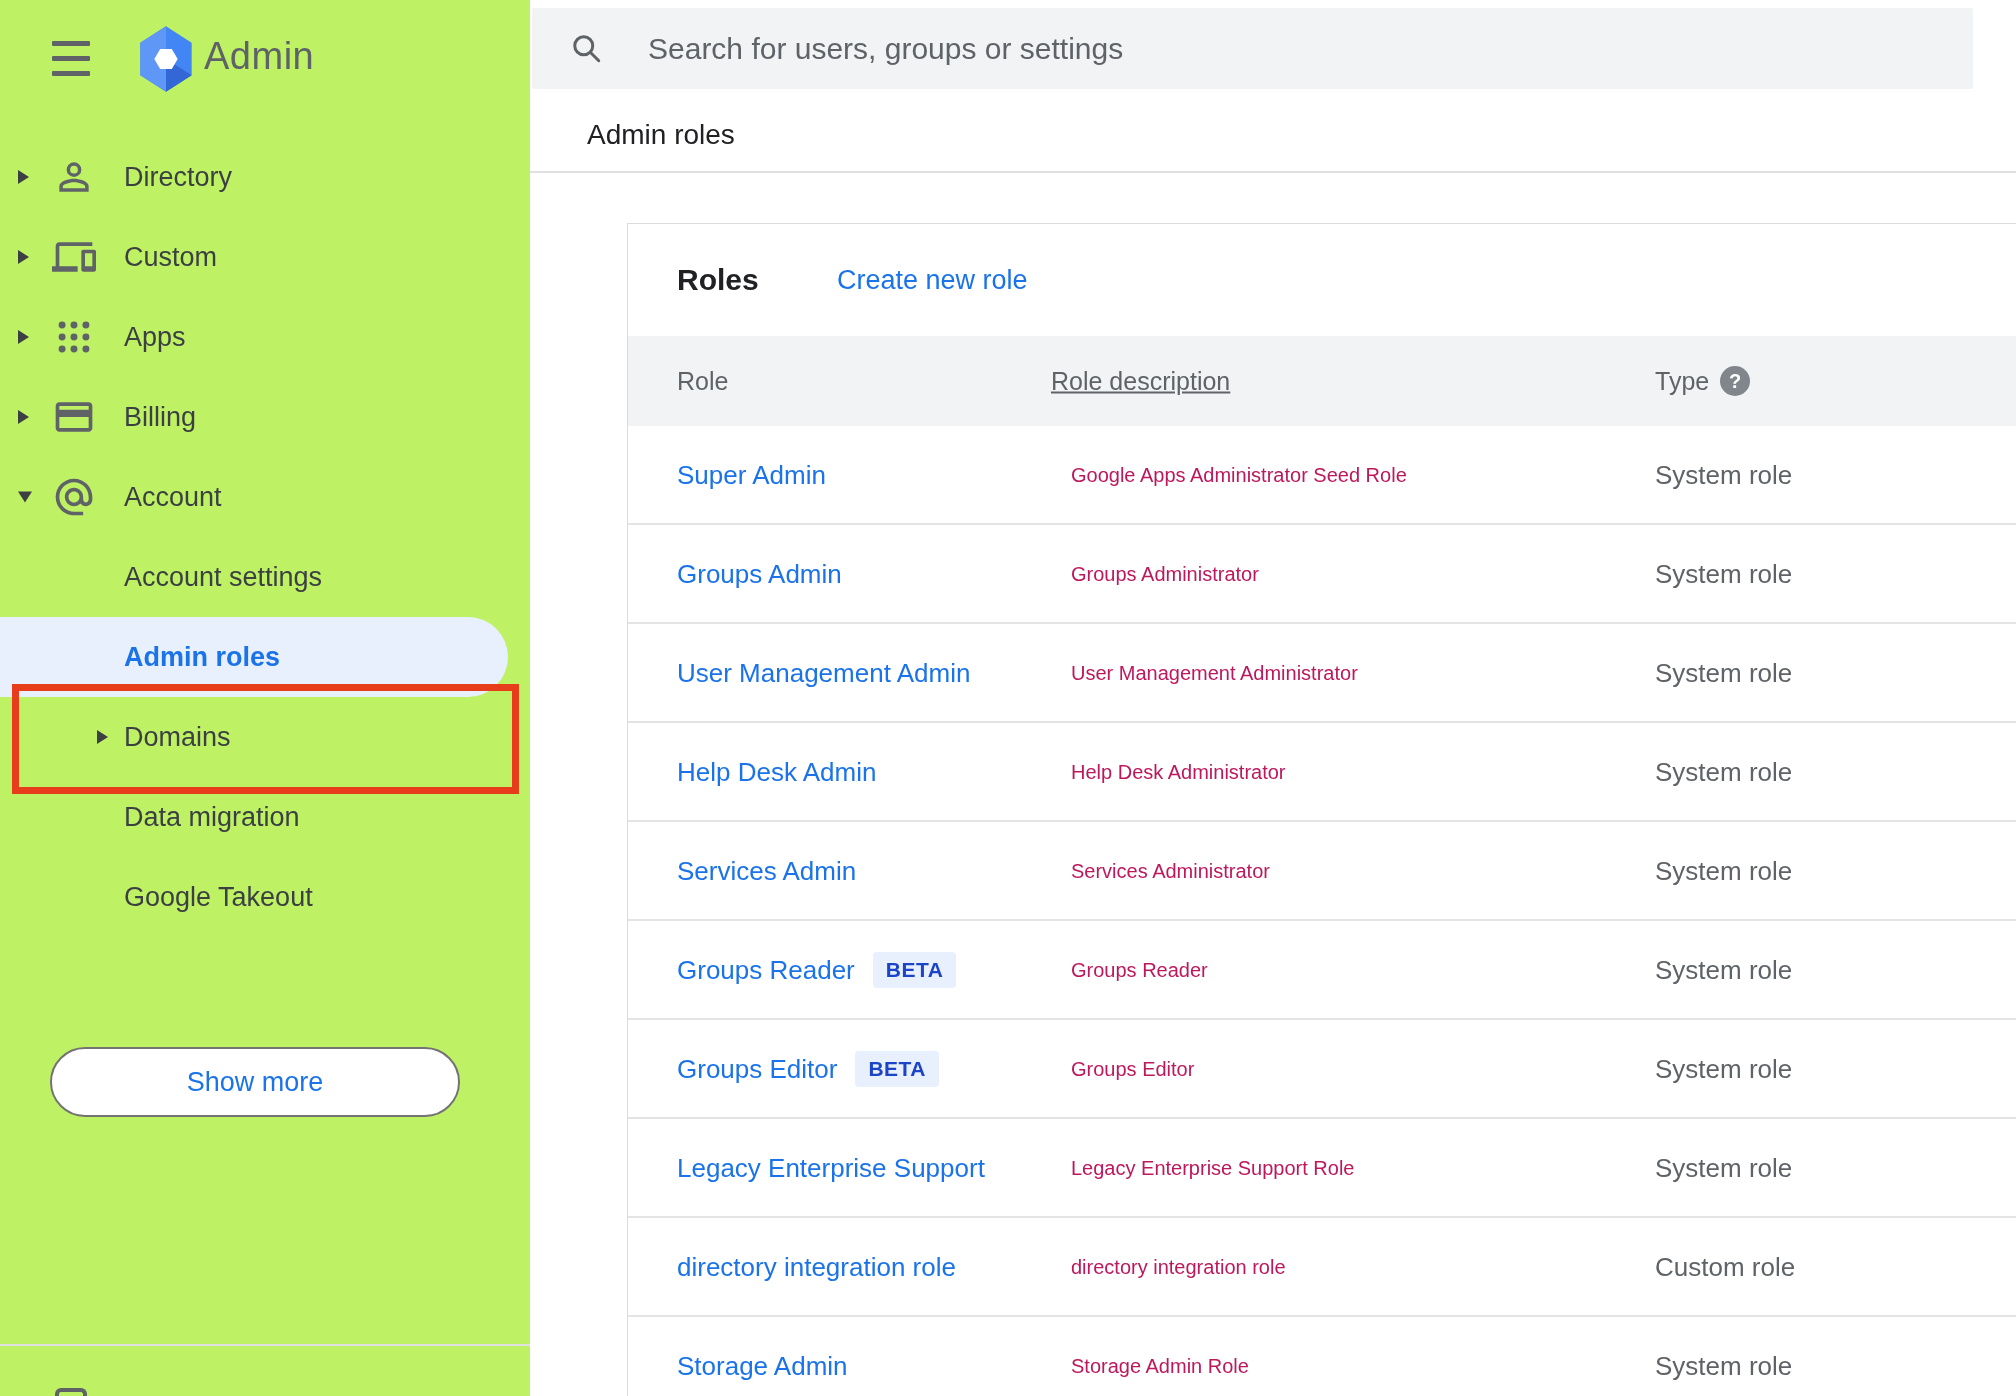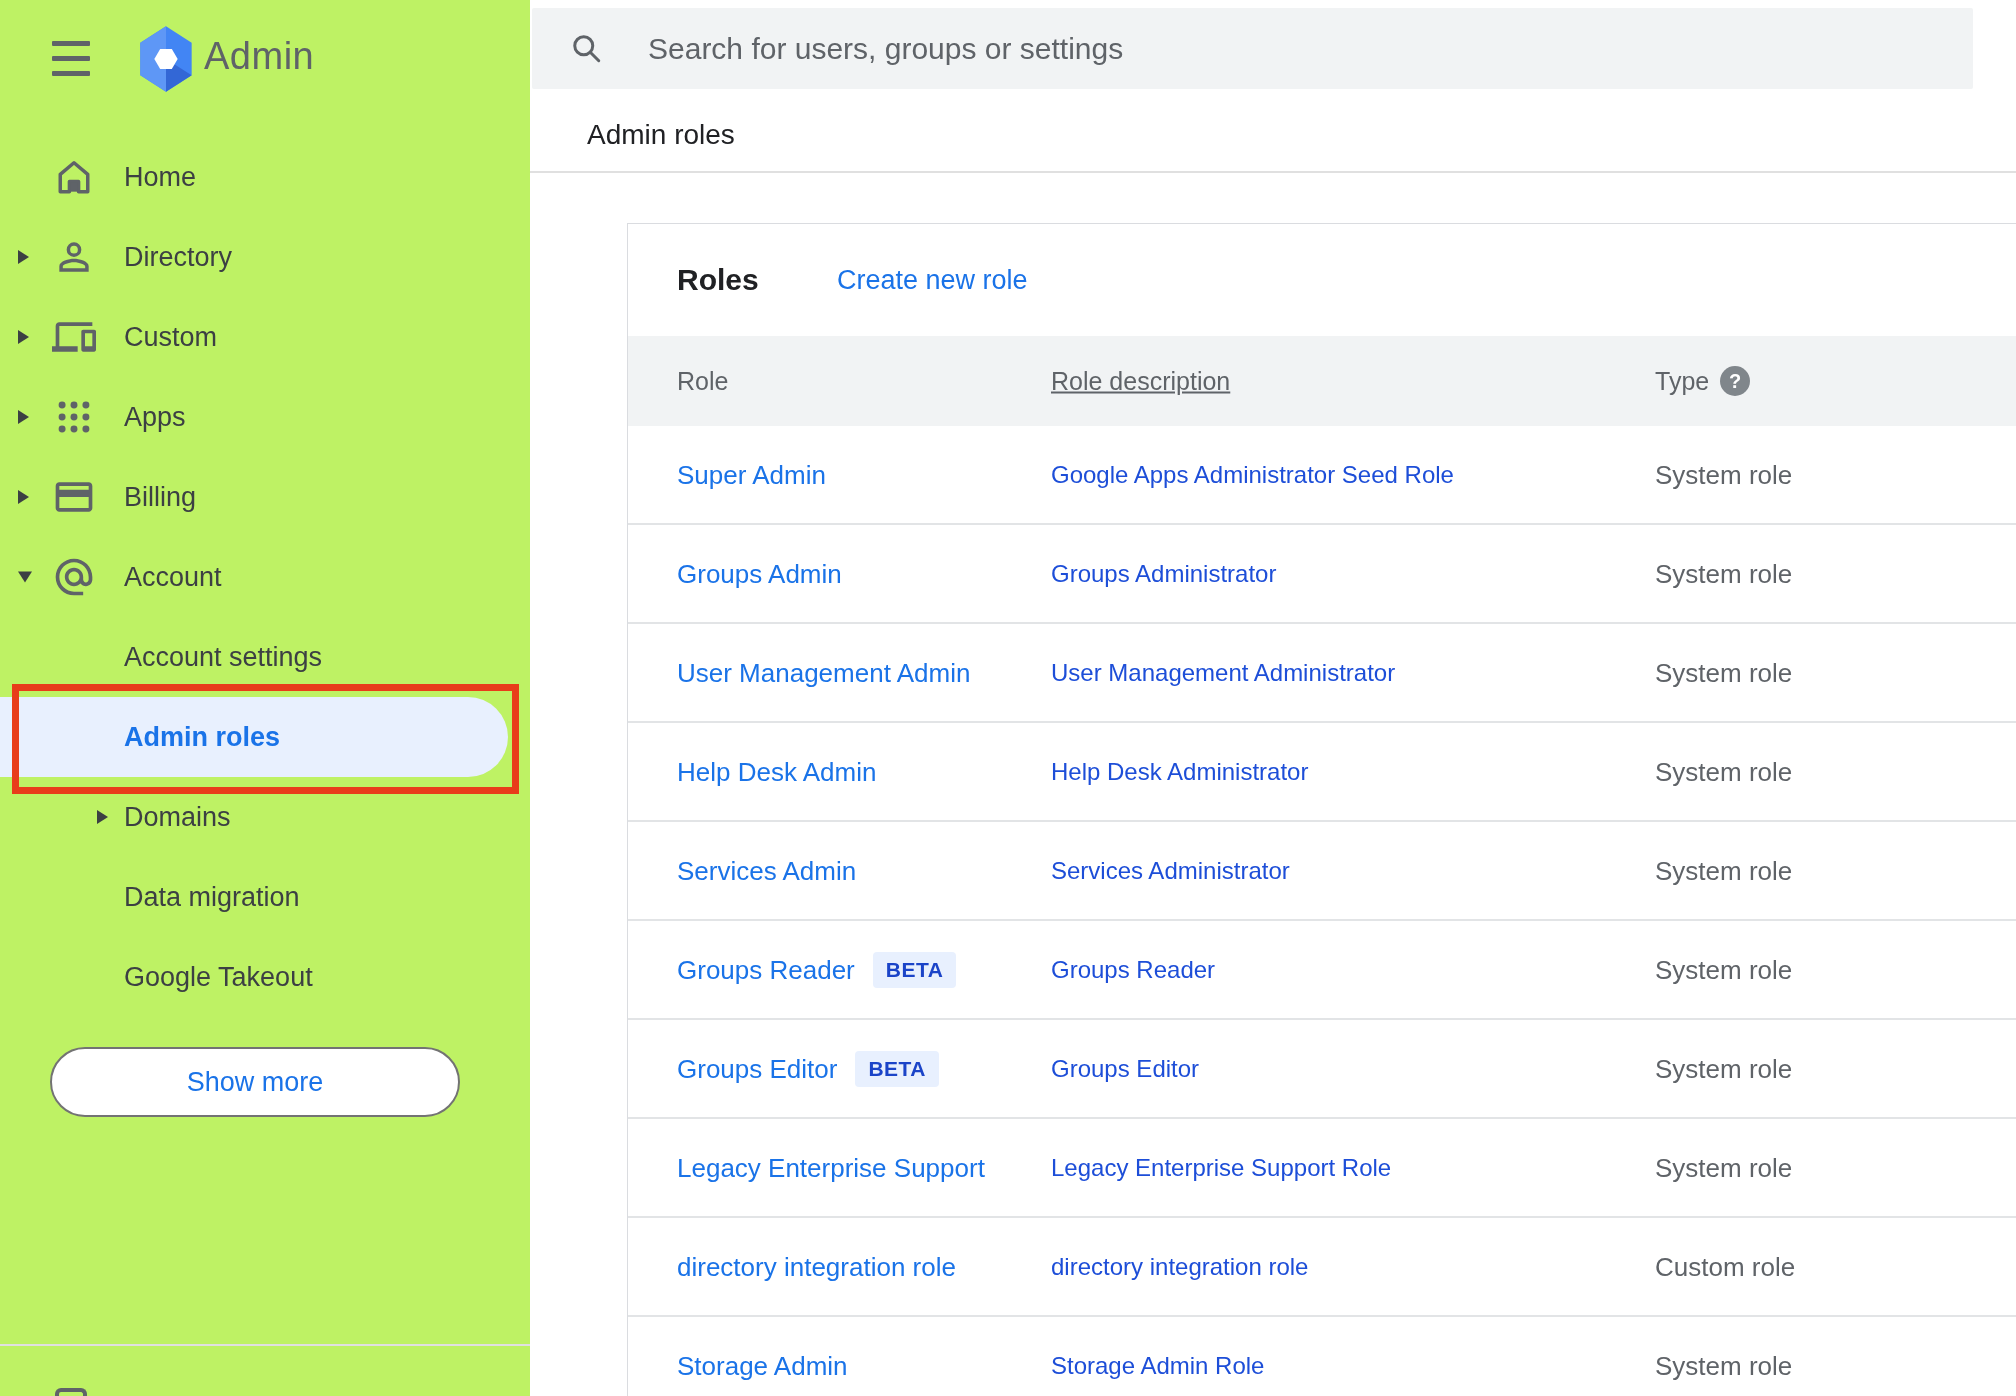--- a/index.html
+++ b/index.html
@@ -60,21 +60,21 @@
   .thead { position:relative; width:100%; height:90px; background:#f1f3f4; }
   .thead .col { position:absolute; top:50%; transform:translateY(-50%);
     font-size:25px; color:#5f6368; white-space:nowrap; }
   .col-role { left:49px; } .col-desc { left:423px;text-decoration:underline; } .col-type { left:1027px; }
   .help-icon { position:absolute; left:1092px; top:50%; transform:translateY(-50%);
     width:30px; height:30px; border-radius:50%; background:#80868b; color:#fff;
     font-size:20px; font-weight:bold; text-align:center; line-height:30px; cursor:pointer; }
 
   .trow { position:relative; width:100%; height:99px; border-bottom:2px solid #e2e4e6; }
   .trow .cell { position:absolute; top:50%; transform:translateY(-50%); white-space:nowrap; }
-  .c-role { left:49px; } .c-desc { left:423px; font-size:24px; color:#1d4ed8; }
+  .c-role { left:49px; } .c-desc { left:443px; font-size:20px; color:#be185d; }
   .c-type { left:1027px; font-size:26px; color:#5f6368; }
   .role-link { font-size:26px; color:#1a73e8; text-decoration:none; cursor:pointer; }
   .beta-badge { display:inline-block; margin-left:18px; padding:6px 13px; background:#e8f0fe;
     color:#1b44c8; font-size:21px; font-weight:bold; border-radius:4px; letter-spacing:0.5px;
     vertical-align:2px; }
 
   
   .annotation-box { position:absolute; left:12px; top:684px; width:507px; height:110px;
     border:7px solid #e83d1a; pointer-events:none; }
 </style>
@@ -93,29 +93,20 @@
       <svg class="logo-svg" width="56" height="66" viewBox="0 0 24 28">
         <polygon points="12,0 23,7 23,21 12,28 1,21 1,7" fill="#4285f4"></polygon>
         <polygon points="12,0 1,7 1,21 12,28" fill="#5e97f6"></polygon>
         <polygon points="23,21 12,28 12,14" fill="#3367d6"></polygon>
         <polygon points="17,14 14.5,18.3 9.5,18.3 7,14 9.5,9.7 14.5,9.7" fill="#ffffff"></polygon>
       </svg>
       <span class="product-name">Admin</span>
     </div>
 
     <nav class="side-nav" id="side-nav">
-        <div class="side-item">
-    <span class="label">Home</span>
-  <span class="icon-slot">
-            <svg id="home-icon" viewBox="0 0 24 24">
-              <path d="M4.5 10.6 12 4.2l7.5 6.4V20h-5v-5.5h-5V20h-5z" fill="none" stroke="#5f6368" stroke-width="1.9" stroke-linejoin="round"></path>
-              <rect x="10" y="14.8" width="4" height="5.2" fill="#5f6368"></rect>
-            </svg>
-          </span>
-        </div>
         <div class="side-item">
     <span class="label">Directory</span>
   <span class="caret right"></span>
           <span class="icon-slot">
             <svg id="person-icon" viewBox="0 0 24 24">
               <path fill="#5f6368" d="M12 5.9a2.1 2.1 0 1 1 0 4.2 2.1 2.1 0 0 1 0-4.2m0 9c2.97 0 6.1 1.46 6.1 2.1v1.1H5.9V17c0-.64 3.13-2.1 6.1-2.1M12 4a4 4 0 1 0 0 8 4 4 0 0 0 0-8zm0 9c-2.67 0-8 1.34-8 4v3h16v-3c0-2.66-5.33-4-8-4z"></path>
             </svg>
           </span>
         </div>
         <div class="side-item">

